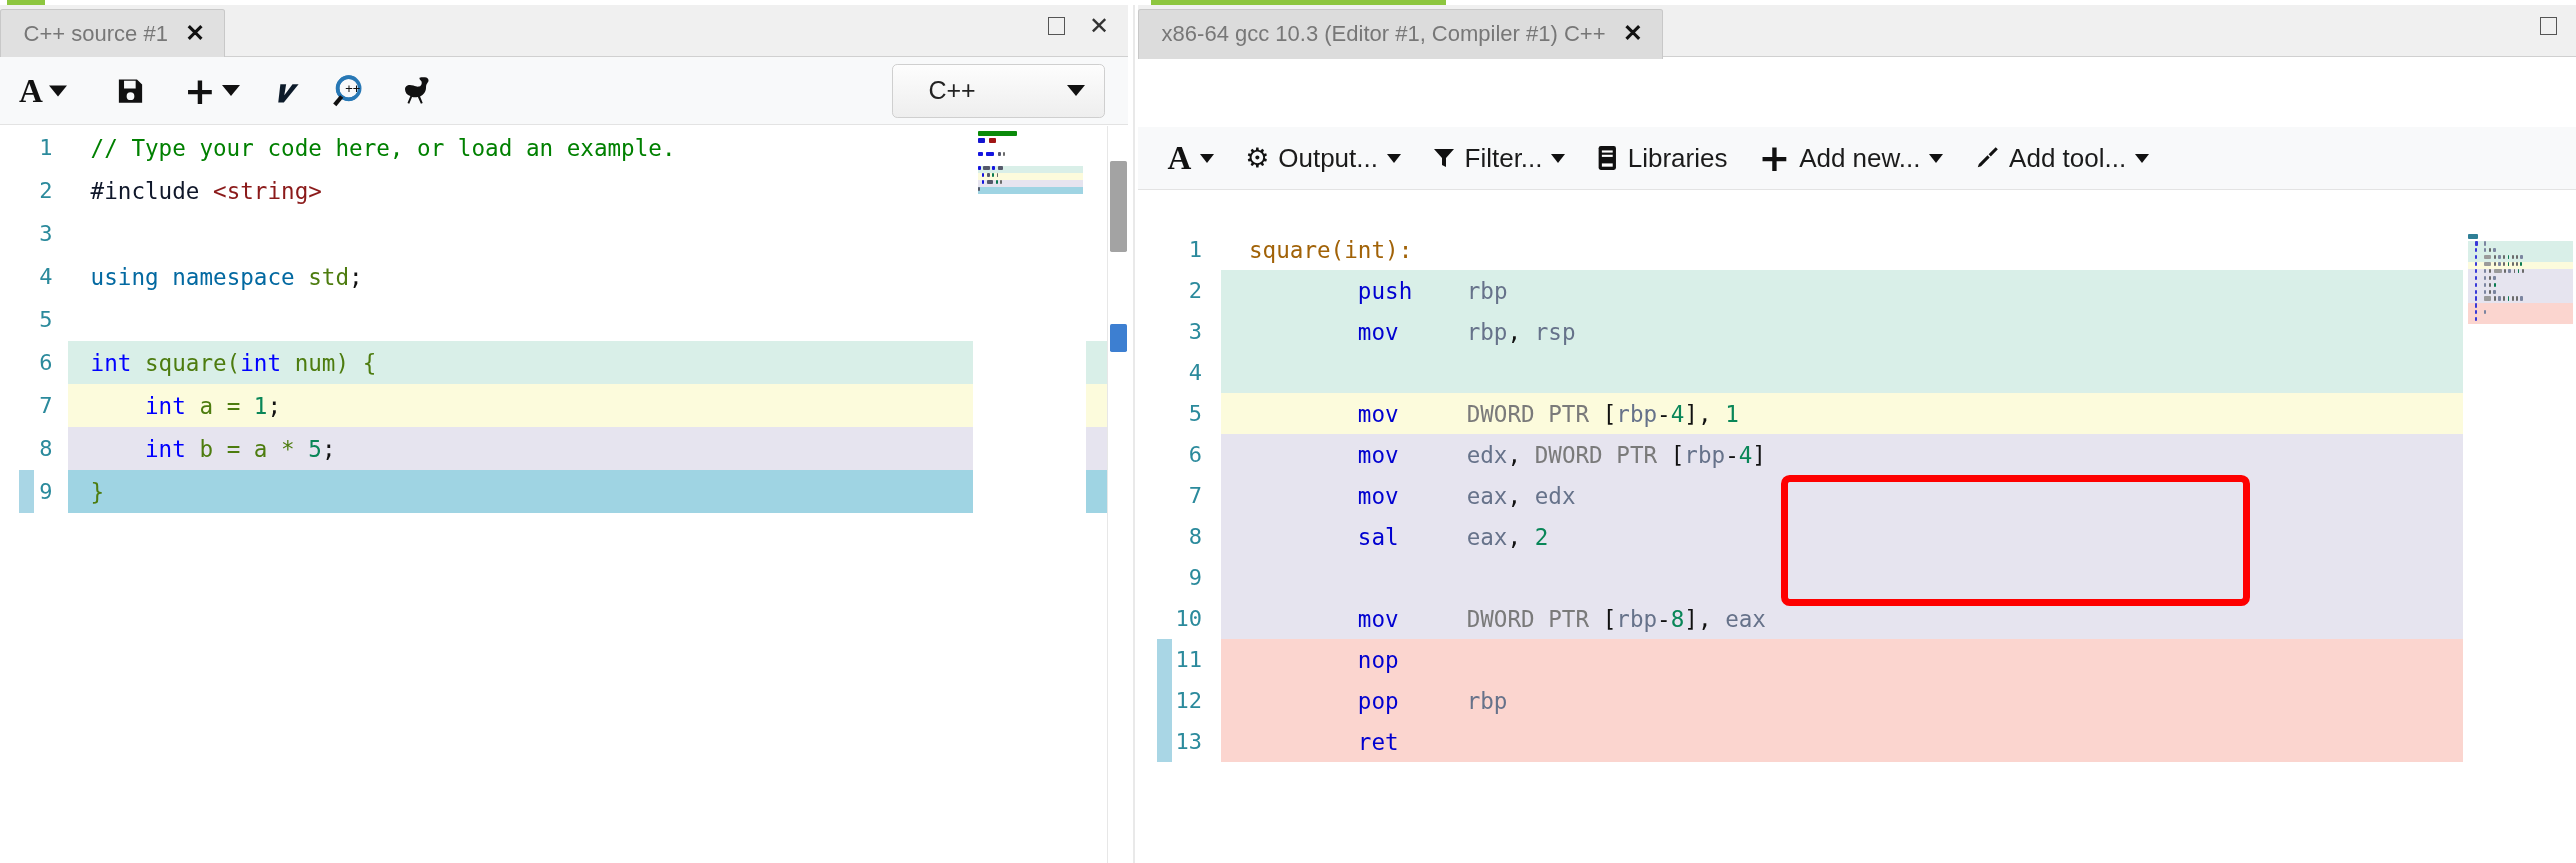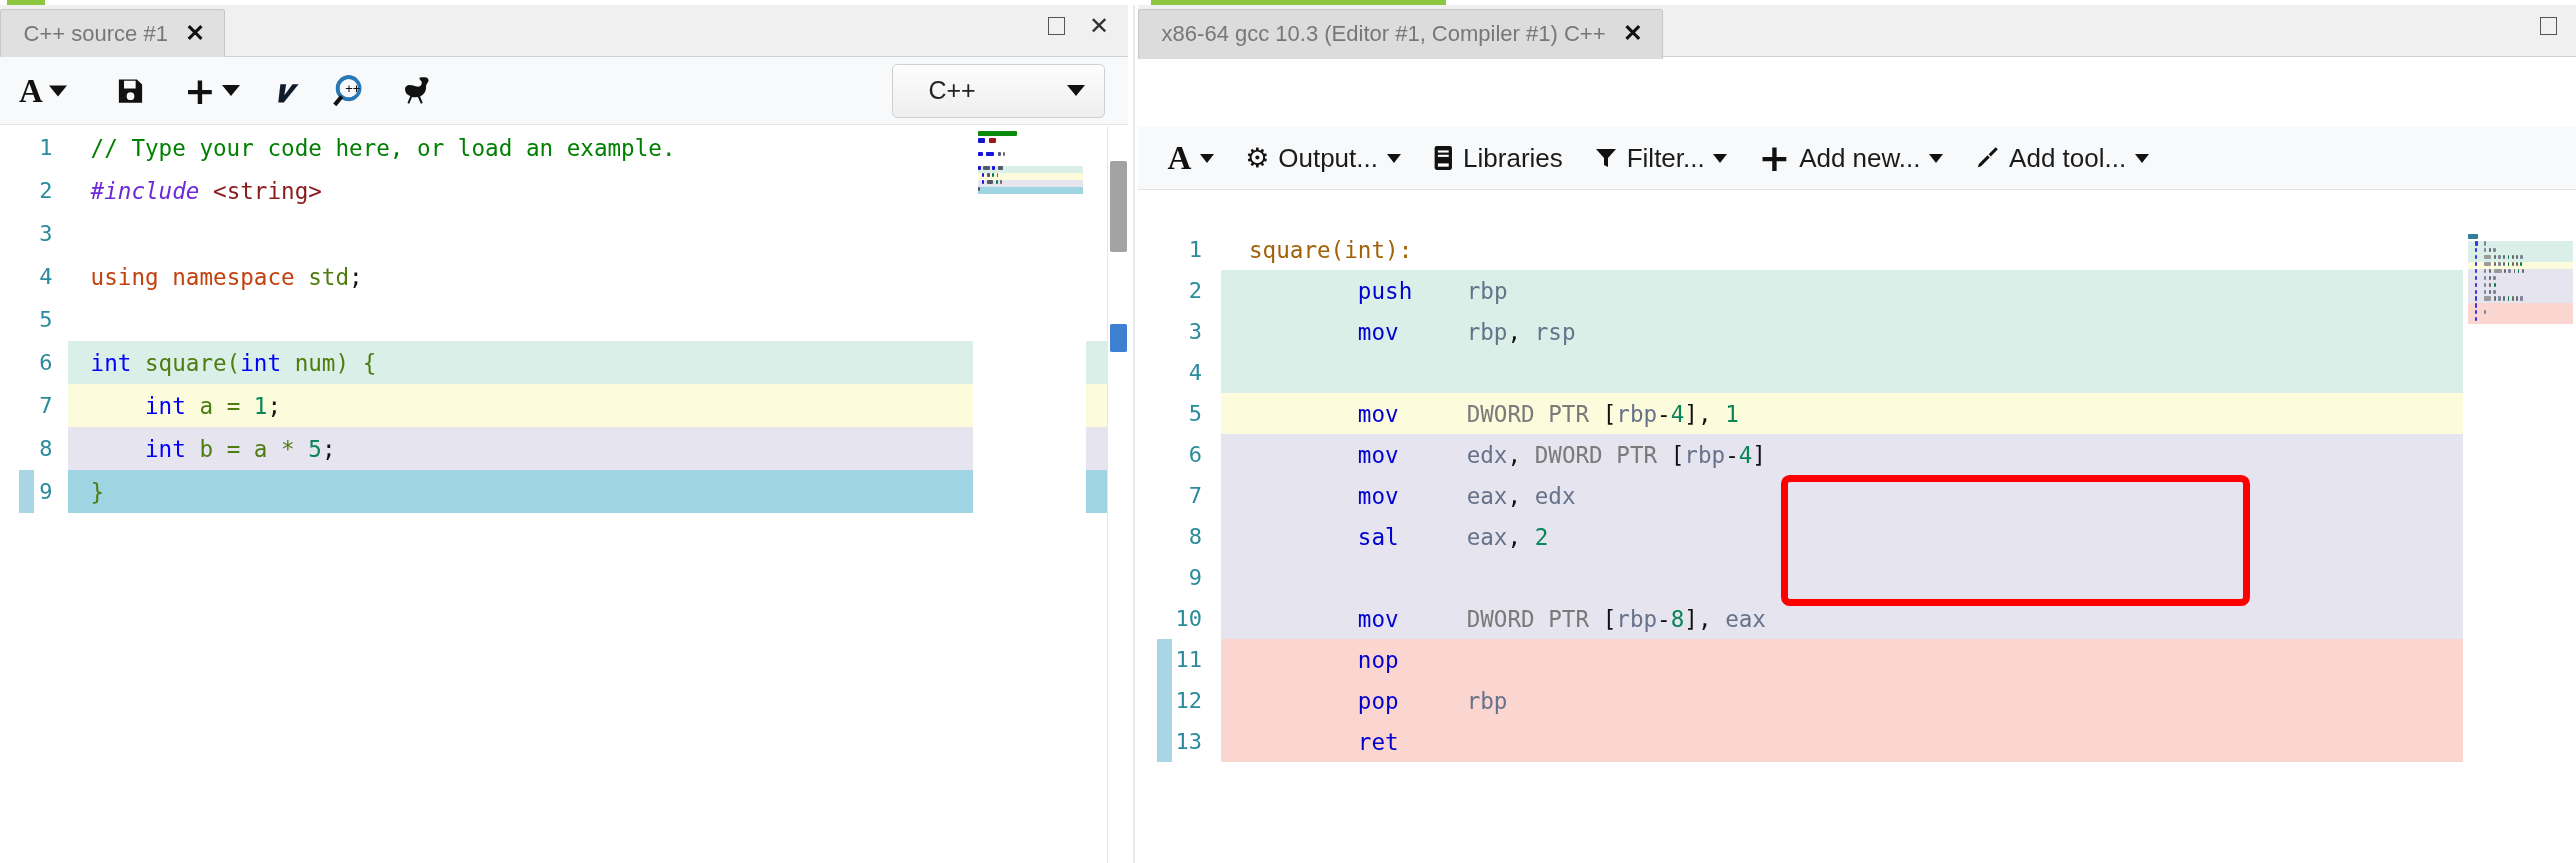--- a/index.html
+++ b/index.html
@@ -76,23 +76,23 @@
   
   .hl { position:absolute; left:68px; right:0; top:0; bottom:0; z-index:0; }
   #right-editor .hl { left:83px; }
   .ln-num, .ln-code { position:relative; z-index:2; }
 
   
   .gmark { position:absolute; left:19px; top:0; bottom:0; width:14.8px; background:#a9d6e5; z-index:1; }
 
   
   .c-com  { color:#008000; }
-  .c-pre  { color:#6d28d9;font-style:italic; }
+  .c-pre  { color:#0f172a; }
   .c-str  { color:#8b1a1a; }
-  .c-key  { color:#c2410c; }
+  .c-key  { color:#0369a1; }
   .c-type { color:#0000ff; }
   .c-num  { color:#098658; }
   .c-plain{ color:#4d7c0f; }
   .c-op   { color:#0000d0; }
   .c-reg  { color:#66728a; }
   .c-ptr  { color:#7a7a7a; }
   .c-lbl  { color:#a16207; }
   .c-punc { color:#111111; }
 
   
@@ -334,36 +334,36 @@
   <div id="out-toolbar">
     <div class="otb">
       <span class="glyph-A">A</span>
       <span class="caret-sm"></span>
     </div>
     <div class="otb">
       <span class="gear">⚙</span>
       <span class="txt">Output...</span>
       <span class="caret-sm"></span>
     </div>
+    <div class="otb funnel">
+      <svg width="24" height="26" viewBox="0 0 24 24">
+        <path fill="#111" d="M2 3h20l-8 9v9l-4-2v-7z"></path>
+      </svg>
+      <span class="txt">Filter...</span>
+      <span class="caret-sm"></span>
+    </div>
     <div class="otb book">
       <svg width="22.6" height="26" viewBox="0 0 20 24">
         <rect x="2" y="1" width="16" height="22" rx="2" fill="#111"></rect>
         <rect x="5" y="5" width="10" height="2" fill="#fff"></rect>
         <rect x="5" y="9" width="10" height="2" fill="#fff"></rect>
         <rect x="5" y="17" width="10" height="3" fill="#fff"></rect>
       </svg>
       <span class="txt">Libraries</span>
     </div>
-    <div class="otb funnel">
-      <svg width="24" height="26" viewBox="0 0 24 24">
-        <path fill="#111" d="M2 3h20l-8 9v9l-4-2v-7z"></path>
-      </svg>
-      <span class="txt">Filter...</span>
-      <span class="caret-sm"></span>
-    </div>
     <div class="otb">
       <span class="plus-ic">+</span>
       <span class="txt">Add new...</span>
       <span class="caret-sm"></span>
     </div>
     <div class="otb screwdriver">
       <svg width="26" height="26" viewBox="0 0 24 24">
         <path fill="#111" d="M20 2l2 2-6.5 6.5-2-2L20 2zM12.5 9.5l2 2-8 8-3 1 1-3 8-8z"></path>
       </svg>
       <span class="txt">Add tool...</span>

